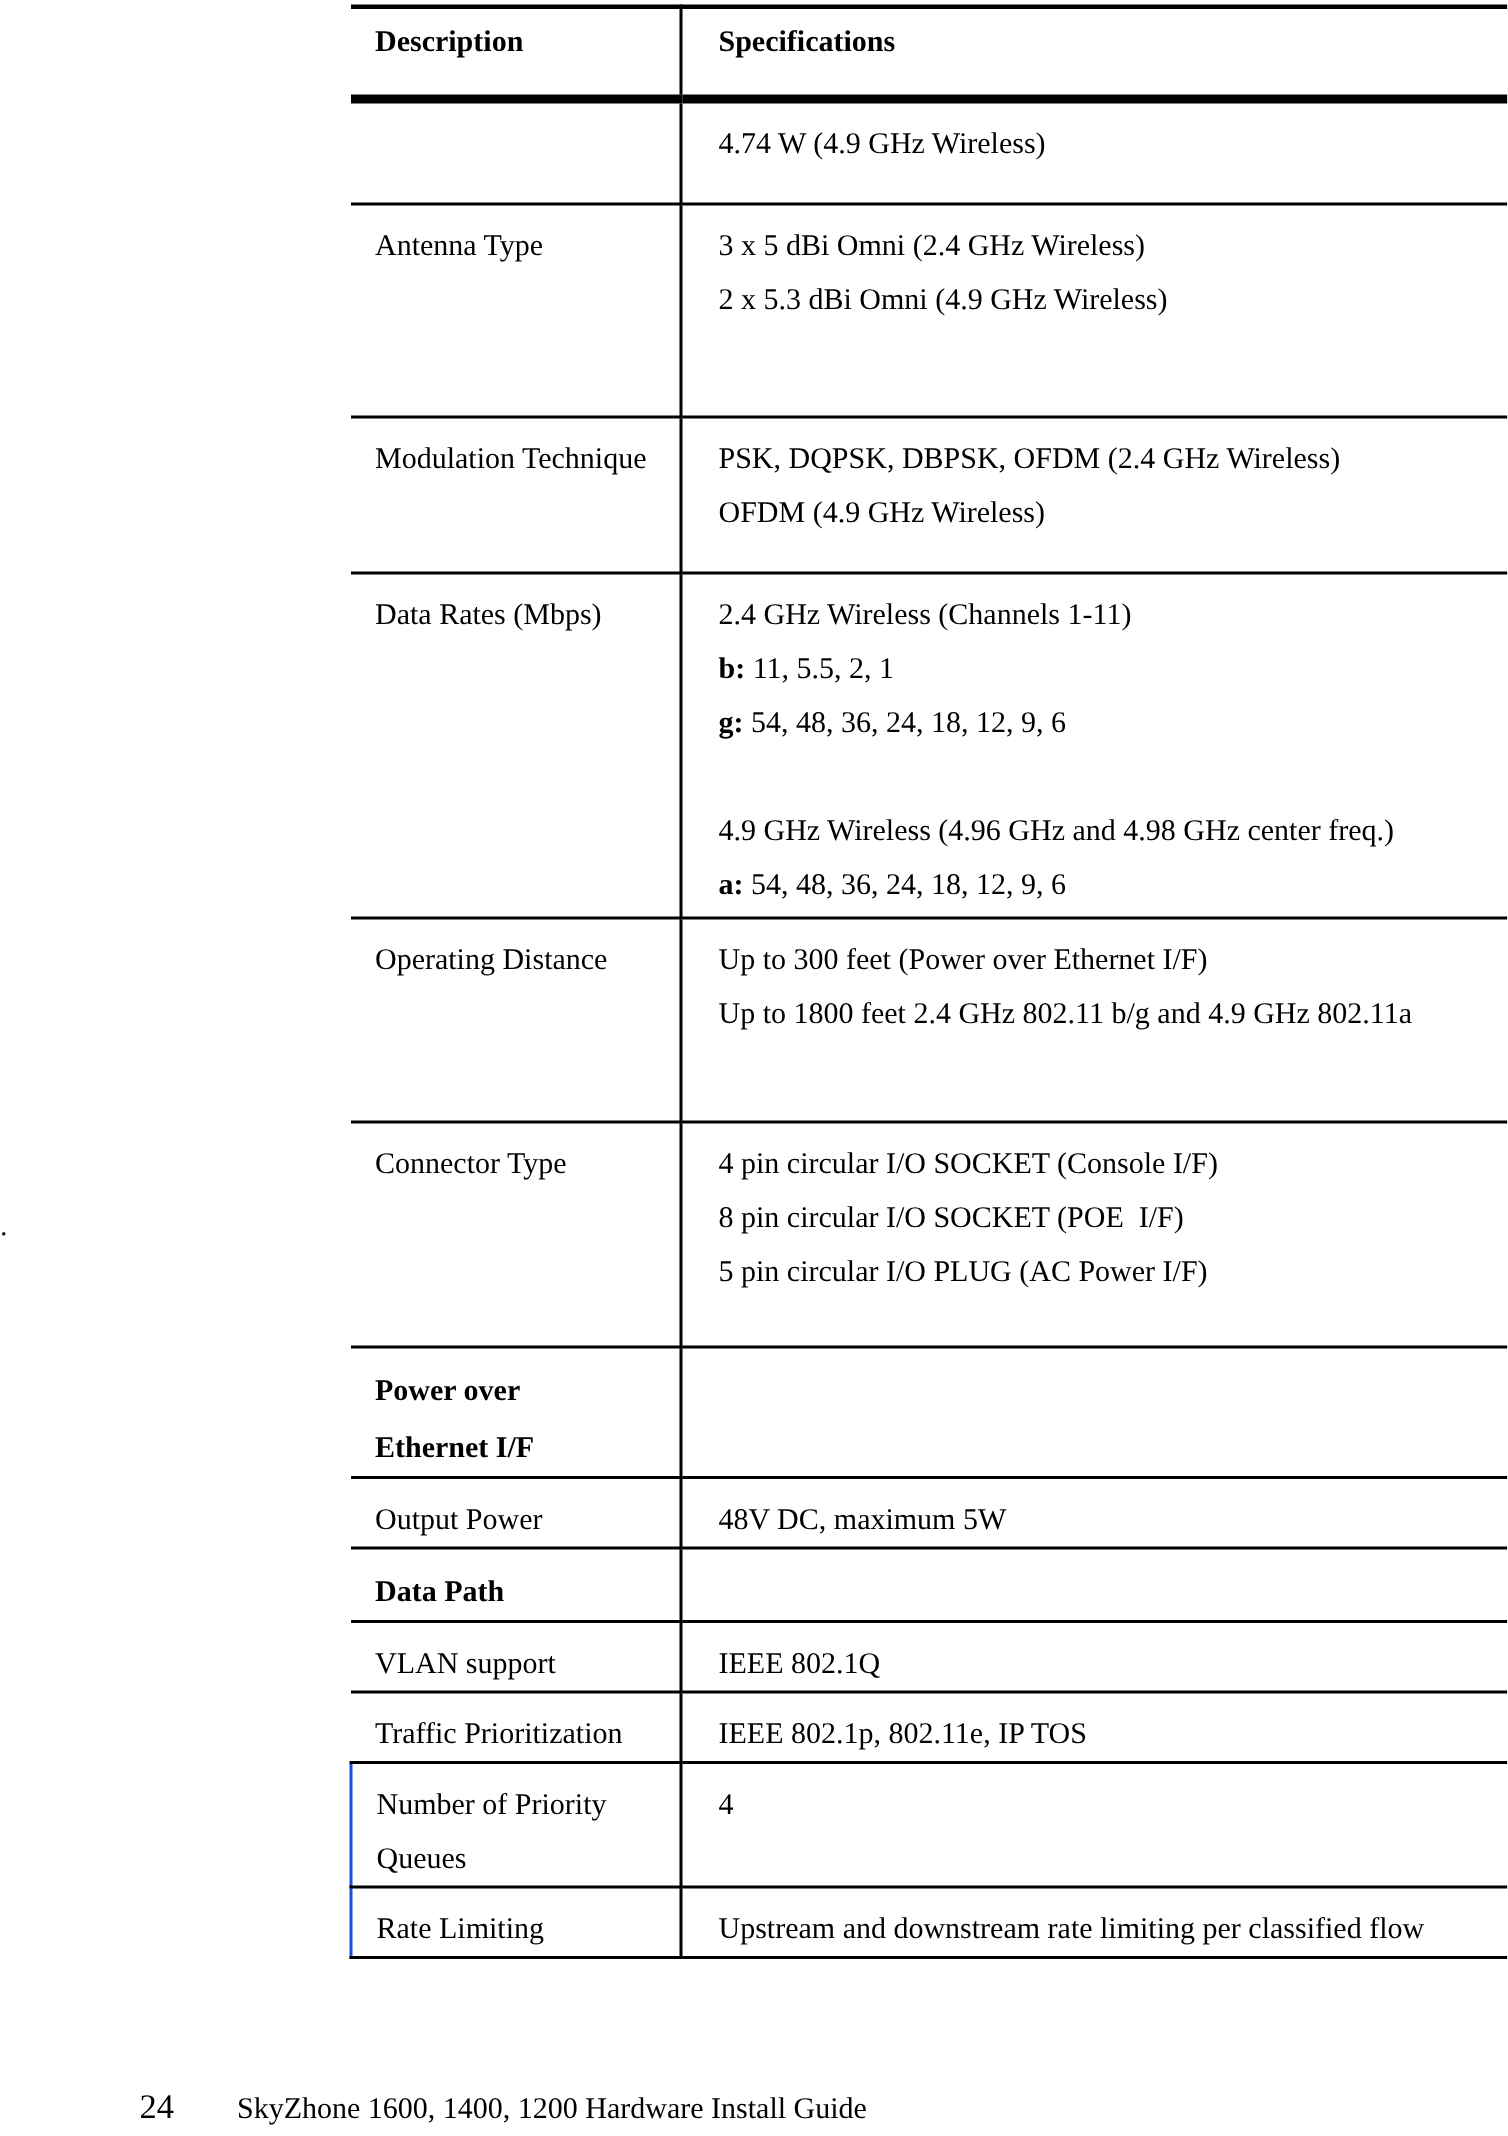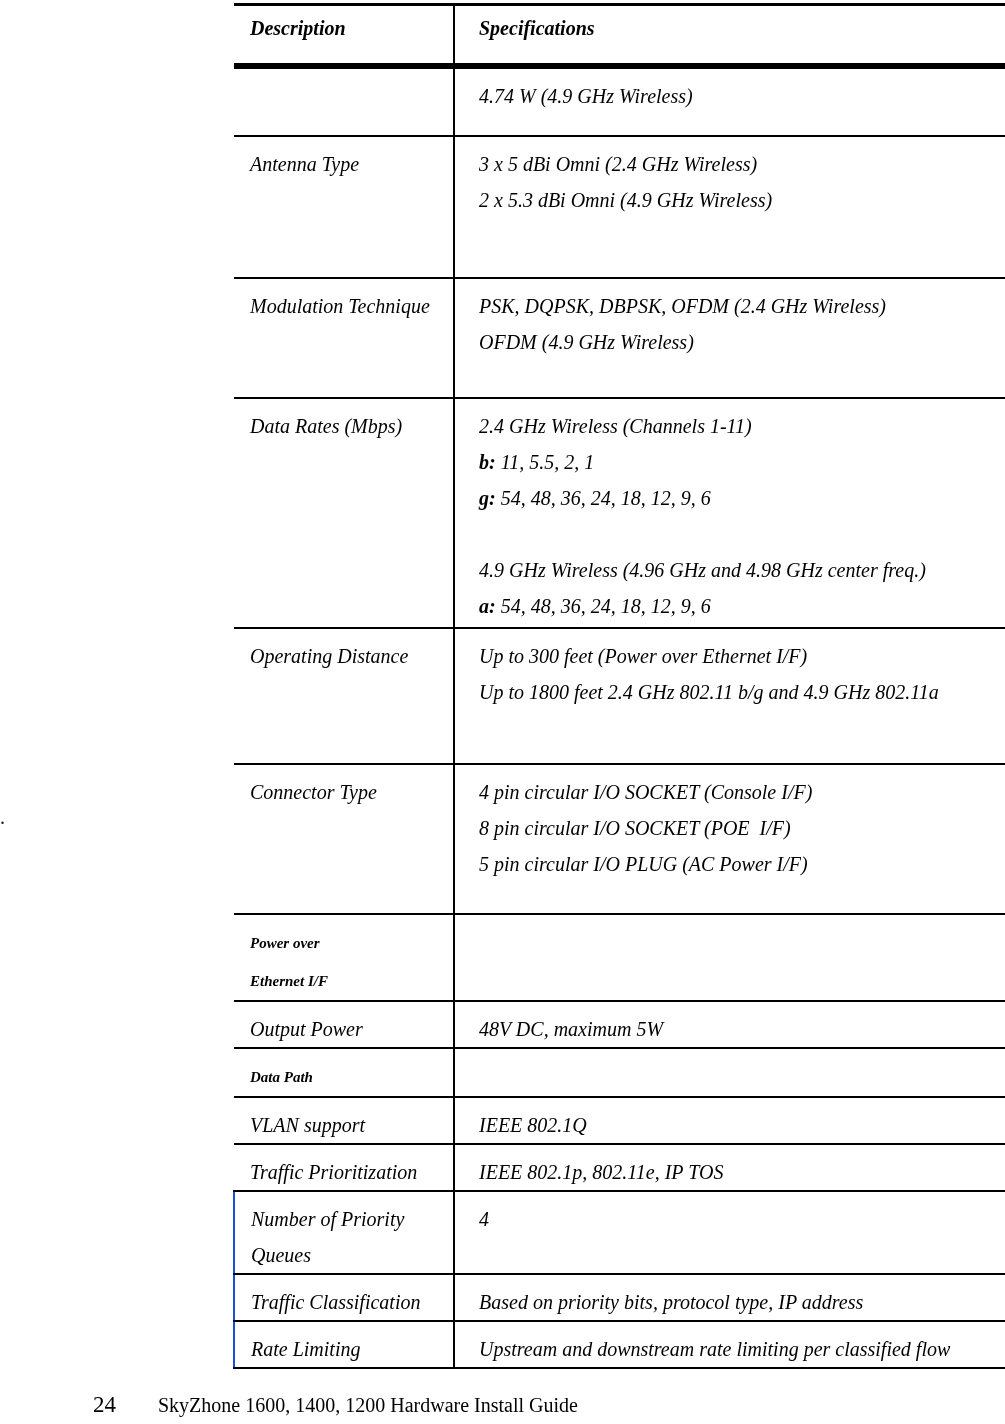--- a/index.html
+++ b/index.html
@@ -26,21 +26,20 @@
     width: 772px;
     border-collapse: collapse;
     table-layout: fixed;
     border-top: 3px solid #000000;
   }
   col.c1 { width: 220px; }
   th, td {
     vertical-align: top;
     text-align: left;
     padding: 0;
-    font-style: italic;
   }
   th {
     font-weight: bold;
     font-size: 20px;
     height: 46px;
     border-bottom: 6px solid #000000;
     padding: 11px 8px 0 16px;
   }
   th.desc, td.desc { border-right: 2px solid #000000; }
   th.spec, td.spec { padding-left: 24px; }
@@ -49,21 +48,21 @@
     border-bottom: 2px solid #000000;
     padding: 9px 8px 0 16px;
   }
   .line {
     line-height: 36px;
     white-space: pre-wrap;
   }
   .line b { font-weight: bold; }
   td.section-label .line {
     font-weight: bold;
-    font-size: 15px;
+    font-size: 20px;
     line-height: 38px;
   }
   tr.lb td.desc { border-left: 2px solid #1d4ed8; }
   .footer {
     position: absolute;
     left: 93px;
     top: 1392px;
     font-size: 20px;
     white-space: nowrap;
   }
@@ -99,21 +98,21 @@
         </tr>
         <tr style="height: 142px;">
           <td class="desc">
             <div class="line">Antenna Type</div>
           </td>
           <td class="spec">
             <div class="line">3 x 5 dBi Omni (2.4 GHz Wireless)</div>
             <div class="line">2 x 5.3 dBi Omni (4.9 GHz Wireless)</div>
           </td>
         </tr>
-        <tr style="height: 120px;">
+        <tr style="height: 104px;">
           <td class="desc">
             <div class="line">Modulation Technique</div>
           </td>
           <td class="spec">
             <div class="line">PSK, DQPSK, DBPSK, OFDM (2.4 GHz Wireless)</div>
             <div class="line">OFDM (4.9 GHz Wireless)</div>
           </td>
         </tr>
         <tr style="height: 230px;">
           <td class="desc">
@@ -188,28 +187,20 @@
           <td class="desc">
             <div class="line">Number of Priority</div>
             <div class="line">Queues</div>
           </td>
           <td class="spec">
             <div class="line">4</div>
           </td>
         </tr>
         <tr class="lb" style="height: 45px;">
           <td class="desc">
-            <div class="line">Traffic Classification</div>
-          </td>
-          <td class="spec">
-            <div class="line">Based on priority bits, protocol type, IP address</div>
-          </td>
-        </tr>
-        <tr class="lb" style="height: 45px;">
-          <td class="desc">
             <div class="line">Rate Limiting</div>
           </td>
           <td class="spec">
             <div class="line">Upstream and downstream rate limiting per classified flow</div>
           </td>
         </tr>
       </tbody>
   </table>
 
   <div class="footer">

